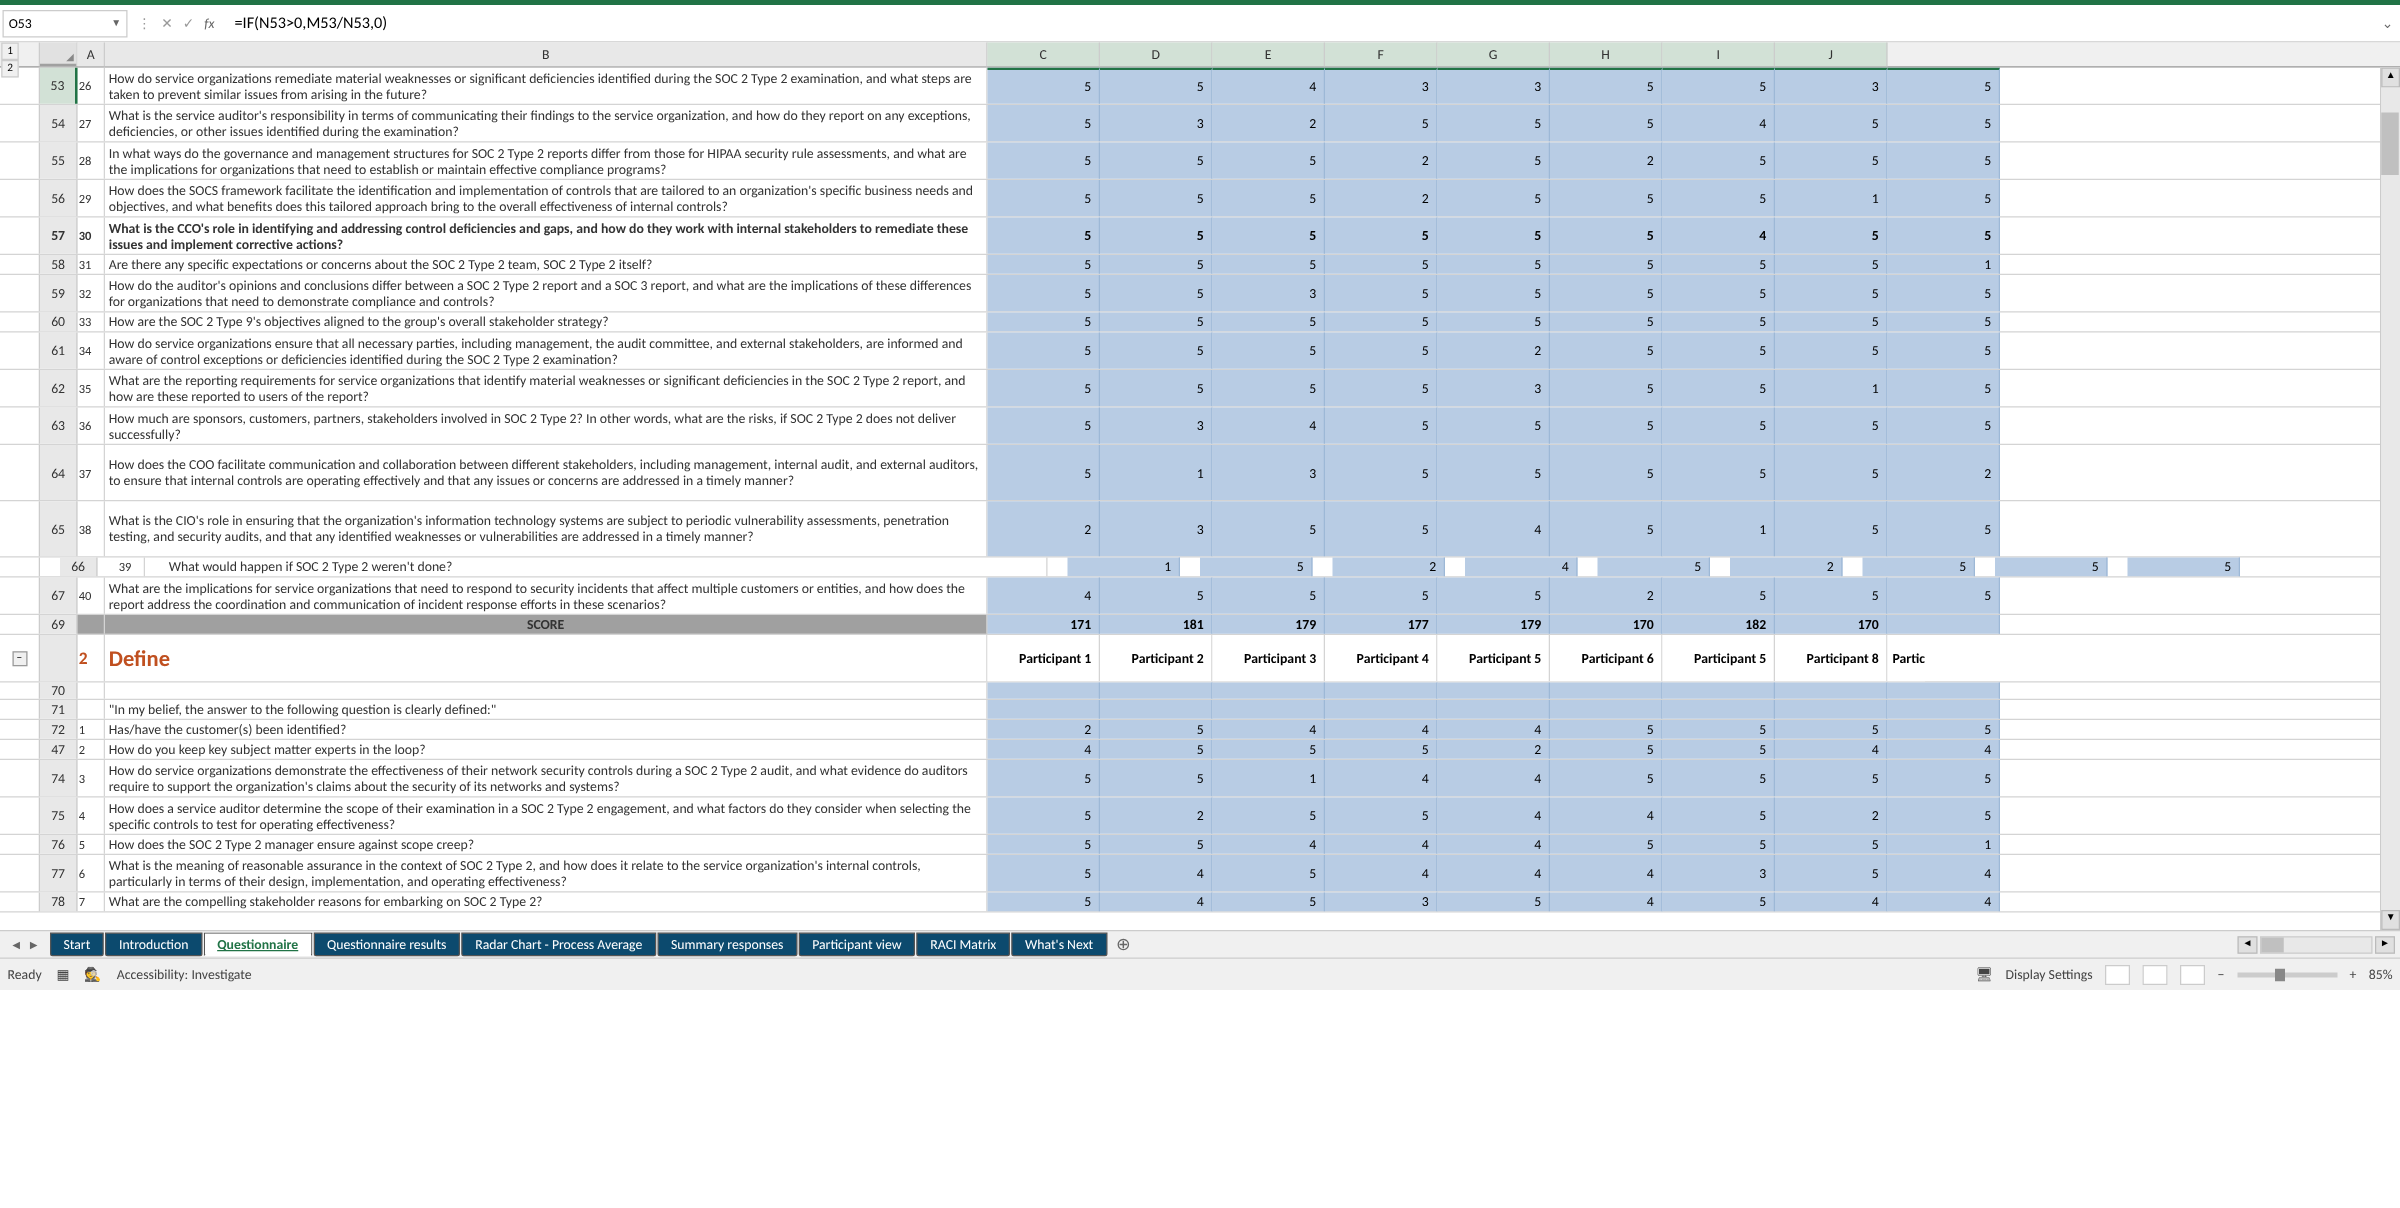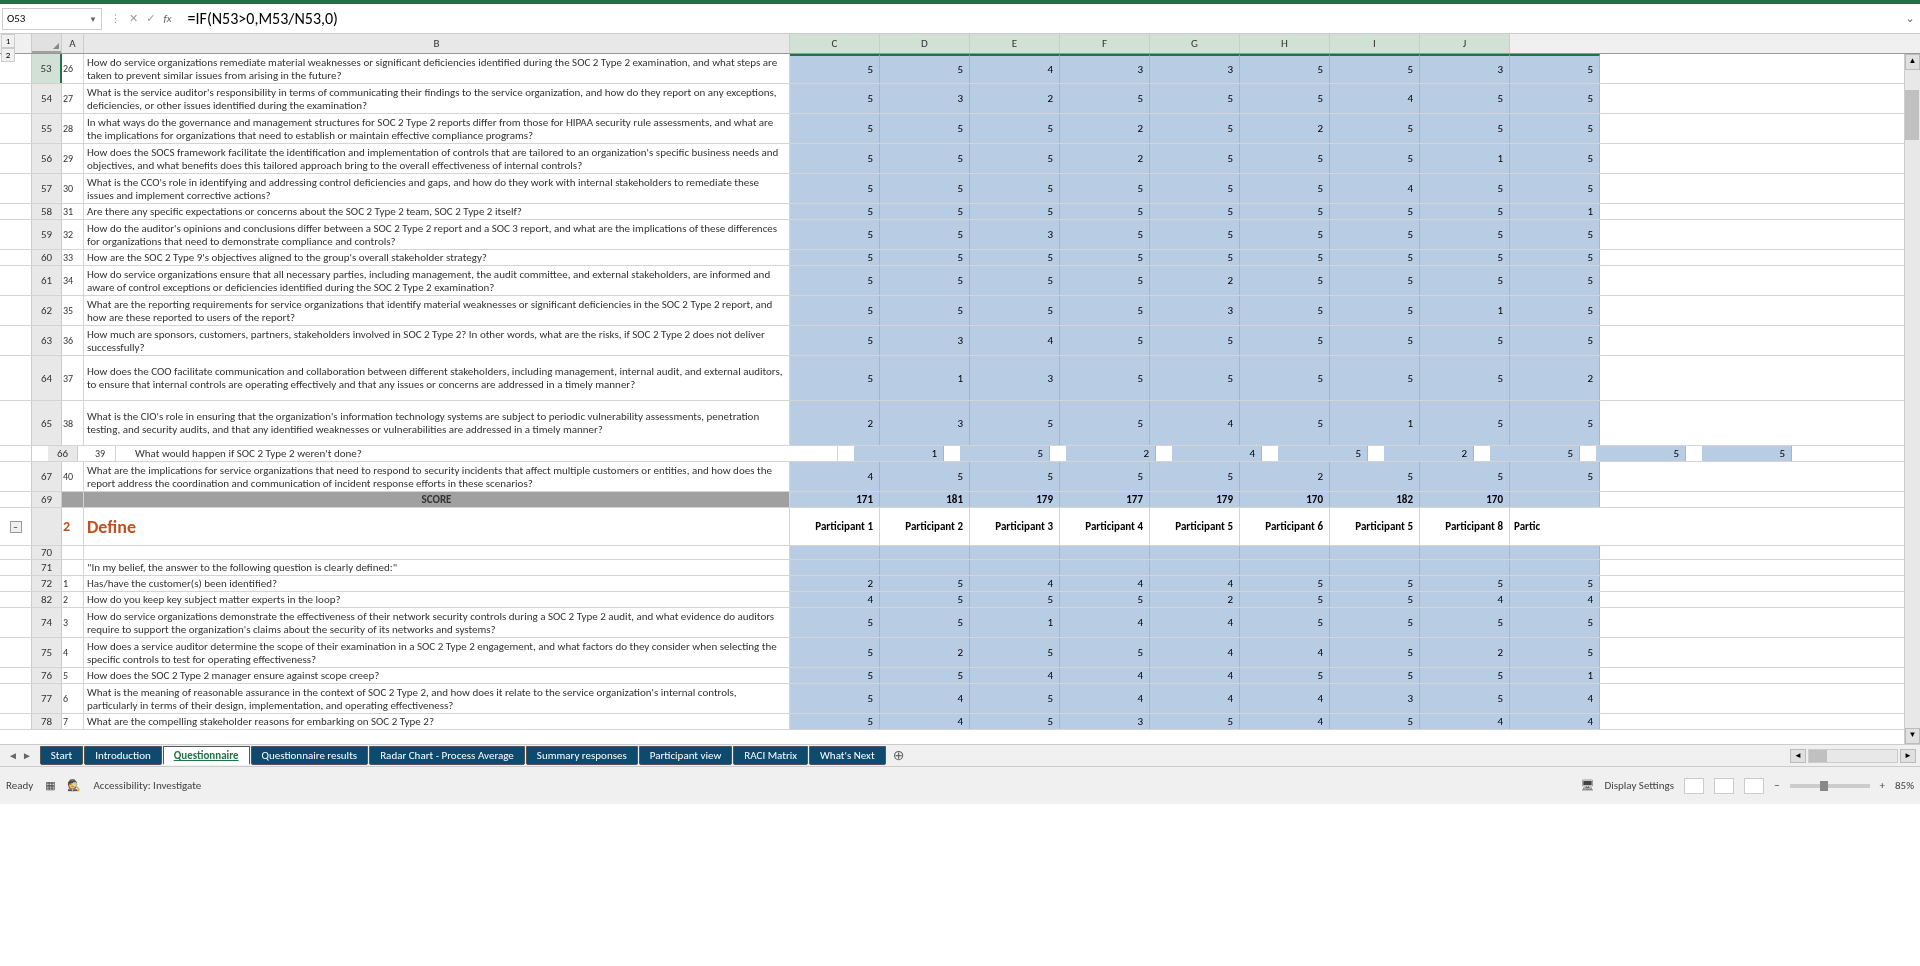--- a/index.html
+++ b/index.html
@@ -5,21 +5,21 @@
 * { box-sizing: border-box; margin: 0; padding: 0; }
 body { font-family: Calibri, Arial, sans-serif; font-size: 11px; background: #fff; overflow: hidden; }
 .topbar { height: 4px; background: #217346; }
 .formula-bar { display: flex; align-items: center; height: 30px; border-bottom: 1px solid #ccc; background: #fff; }
 .name-box { width: 100px; height: 22px; border: 1px solid #ccc; display: flex; align-items: center; padding: 0 4px; margin-left: 2px; }
 .name-box-text { flex: 1; font-size: 11px; }
 .name-box-arrow { font-size: 8px; color: #666; }
 .fx-icons { display: flex; align-items: center; gap: 8px; padding: 0 8px; color: #999; }
 .fx-icons span { cursor: default; }
 .fx-label { font-style: italic; color: #666; padding-right: 4px; }
-.formula-input { flex: 1; padding: 0 4px; font-size: 16px; }
+.formula-input { flex: 1; padding: 0 4px; font-size: 13px; }
 .formula-expand { width: 20px; text-align: center; color: #666; }
 .outline-btn { width: 14px; height: 14px; border: 1px solid #ccc; text-align: center; font-size: 9px; margin-left: 1px; cursor: pointer; background: #f0f0f0; }
 .col-headers { display: flex; height: 20px; background: #f0f0f0; border-bottom: 1px solid #999; }
 .corner { width: 62px; display: flex; border-right: 1px solid #ccc; }
 .corner-outline { width: 32px; border-right: 1px solid #ccc; }
 .corner-cell { flex: 1; background: #e1e1e1; border-bottom: 2px solid #a0a0a0; position: relative; }
 .corner-cell::after { content: ""; position: absolute; right: 2px; bottom: 2px; border-left: 6px solid transparent; border-bottom: 6px solid #888; }
 .col-header { text-align: center; font-size: 11px; border-right: 1px solid #ccc; display: flex; align-items: center; justify-content: center; background: #e8e8e8; color: #333; }
 .col-A { width: 22px; }
 .col-B { width: 706px; }
@@ -48,21 +48,21 @@
 .sheet-tab.active { background: #fff; color: #217346; font-weight: bold; border-bottom: 1px solid #fff; text-decoration: underline; }
 .add-tab { width: 24px; text-align: center; color: #666; cursor: pointer; font-size: 14px; }
 .hscroll { flex: 1; display: flex; align-items: center; justify-content: flex-end; gap: 2px; padding-right: 4px; }
 .hsbtn { width: 16px; height: 14px; background: #e0e0e0; border: 1px solid #bbb; font-size: 8px; text-align: center; cursor: pointer; }
 .hstrack { width: 90px; height: 14px; background: #e8e8e8; border: 1px solid #ccc; position: relative; }
 .hsthumb { position: absolute; left: 0; width: 18px; height: 12px; background: #c0c0c0; }
 .vscroll { position: absolute; right: 0; top: 0; width: 16px; height: 100%; background: #f0f0f0; border-left: 1px solid #ccc; display: flex; flex-direction: column; }
 .vsbtn { height: 16px; background: #e0e0e0; border: 1px solid #bbb; font-size: 8px; text-align: center; cursor: pointer; }
 .vstrack { flex: 1; background: #e8e8e8; position: relative; }
 .vsthumb { position: absolute; top: 20px; width: 14px; height: 50px; background: #c0c0c0; left: 0; }
-.status-bar { height: 38px; background: #f0f0f0; border-top: 1px solid #ccc; display: flex; align-items: center; padding: 0 6px; font-size: 11px; color: #444; }
+.status-bar { height: 26px; background: #f0f0f0; border-top: 1px solid #ccc; display: flex; align-items: center; padding: 0 6px; font-size: 11px; color: #444; }
 .status-left { flex: 1; display: flex; align-items: center; gap: 12px; }
 .status-right { display: flex; align-items: center; gap: 10px; }
 .view-btn { width: 20px; height: 16px; border: 1px solid #ccc; background: #fff; cursor: pointer; }
 .zoom-slider { width: 80px; height: 4px; background: #ccc; position: relative; }
 .zoom-thumb { position: absolute; left: 38%; top: -3px; width: 8px; height: 10px; background: #888; }
 .row-header-sel { background: #d2e1d6; border-right: 2px solid #217346; }
 .top-border { border-top: 2px solid #217346; }
 </style>
 </head>
 <body>
@@ -158,21 +158,21 @@
       <div class="cell-data">5</div>
       <div class="cell-data">5</div>
       <div class="cell-data">5</div>
       <div class="cell-data">2</div>
       <div class="cell-data">5</div>
       <div class="cell-data">5</div>
       <div class="cell-data">5</div>
       <div class="cell-data">1</div>
       <div class="cell-data">5</div>
     </div>
-    <div class="row " style="min-height: 30px;">
+    <div class="row " style="min-height: 30px; font-weight: bold;">
       <div class="outline-col"></div>
       <div class="row-header">57</div>
       <div class="cell-A">30</div>
       <div class="cell-B">What is the CCO's role in identifying and addressing control deficiencies and gaps, and how do they work with internal stakeholders to remediate these issues and implement corrective actions?</div>
       <div class="cell-data">5</div>
       <div class="cell-data">5</div>
       <div class="cell-data">5</div>
       <div class="cell-data">5</div>
       <div class="cell-data">5</div>
       <div class="cell-data">5</div>
@@ -402,21 +402,21 @@
       <div class="cell-data">4</div>
       <div class="cell-data">4</div>
       <div class="cell-data">4</div>
       <div class="cell-data">5</div>
       <div class="cell-data">5</div>
       <div class="cell-data">5</div>
       <div class="cell-data">5</div>
     </div>
     <div class="row " style="min-height: 15px;">
       <div class="outline-col"></div>
-      <div class="row-header">82</div>
+      <div class="row-header">47</div>
       <div class="cell-A">2</div>
       <div class="cell-B">How do you keep key subject matter experts in the loop?</div>
       <div class="cell-data">4</div>
       <div class="cell-data">5</div>
       <div class="cell-data">5</div>
       <div class="cell-data">5</div>
       <div class="cell-data">2</div>
       <div class="cell-data">5</div>
       <div class="cell-data">5</div>
       <div class="cell-data">4</div>

